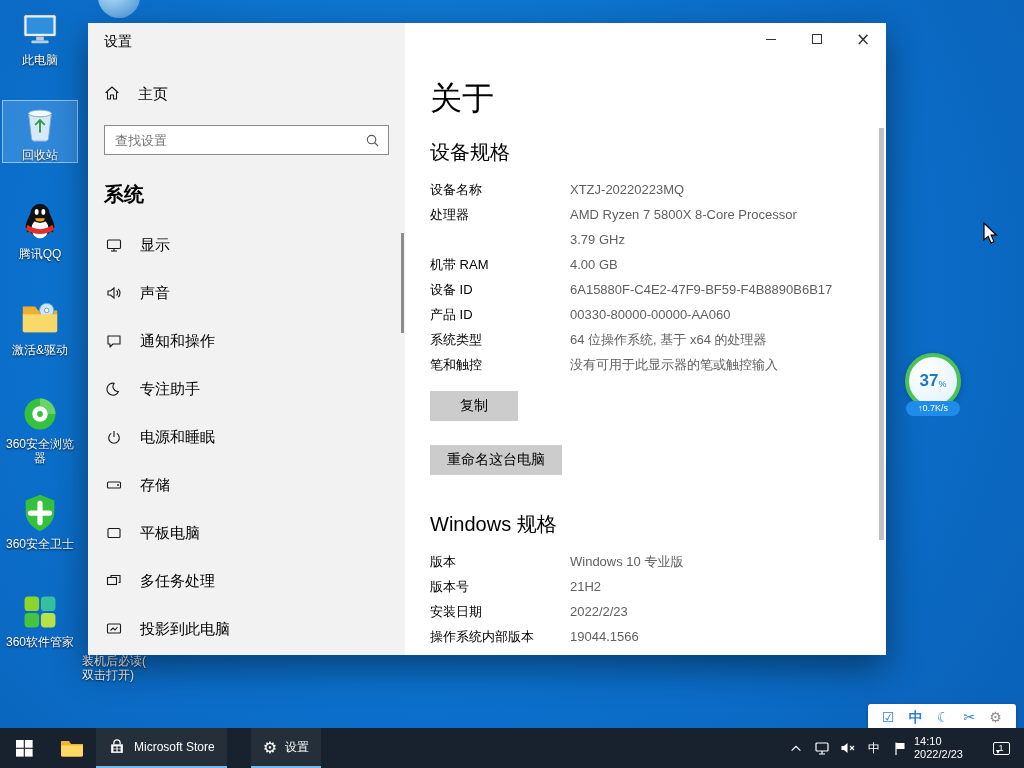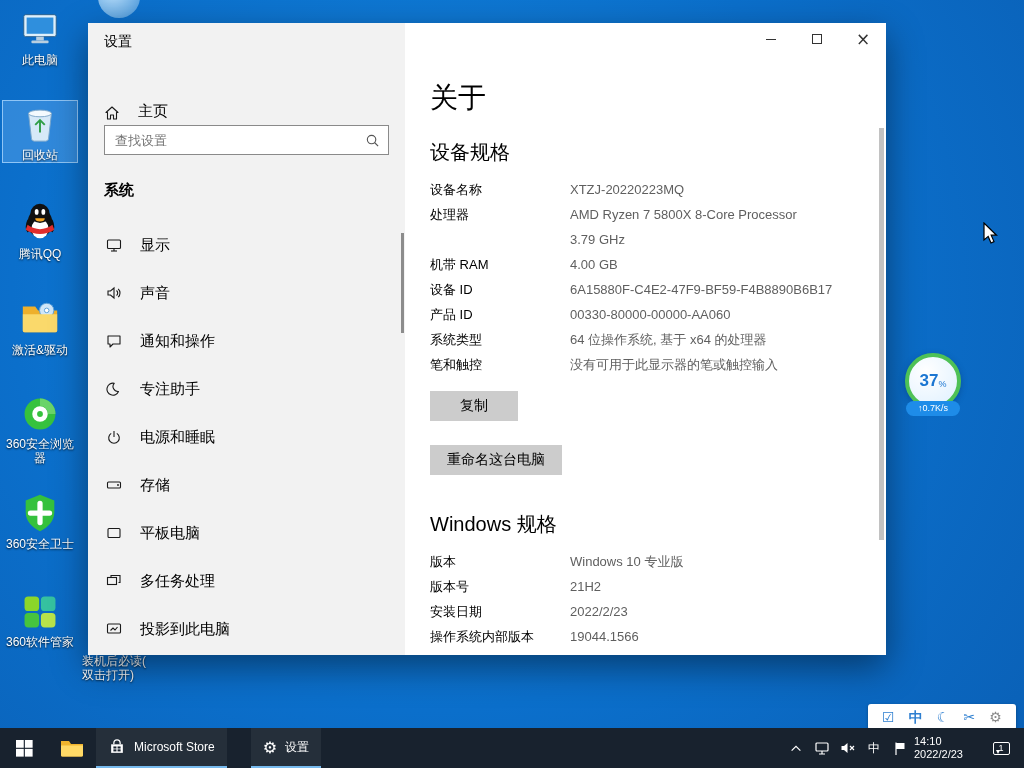--- a/index.html
+++ b/index.html
@@ -16,42 +16,42 @@
   .dicon.selected { background:rgba(110,180,245,.38); border:1px solid rgba(175,218,255,.75); }
   .partial-top-icon { position:absolute; left:98px; top:-24px; width:42px; height:42px;
                       border-radius:50%; background:radial-gradient(circle at 35% 35%, #bfe2fb, #3f92da); z-index:1; }
   .readme-label { position:absolute; left:82px; top:651px; width:72px; z-index:1; }
 
   
   .win { position:absolute; left:88px; top:23px; width:798px; height:632px; display:flex;
          box-shadow:0 12px 34px rgba(0,0,0,.45); z-index:5; }
   .sidebar { width:317px; background:#f2f2f2; position:relative; flex:none; }
   .win-title { position:absolute; left:16px; top:10px; font-size:14px; color:#000; }
-  .home-row { position:absolute; left:16px; top:62px; display:flex; align-items:flex-end; height:36px; width:285px; }
+  .home-row { position:absolute; left:16px; top:62px; display:flex; align-items:flex-start; height:36px; width:285px; }
   .home-row .lbl { font-size:15px; margin-left:18px; color:#000; }
   .search-box { position:absolute; left:16px; top:102px; width:285px; height:30px; background:#fff;
                 border:1px solid #8a8a8a; display:flex; align-items:center; }
   .search-box input { flex:1; border:none; outline:none; font-size:13px; padding:0 4px 0 10px;
                       font-family:inherit; color:#333; background:transparent; }
   .search-box .mag { flex:none; margin-right:8px; }
-  .section-label { position:absolute; left:16px; top:158px; font-size:15px; font-weight:bold; color:#000; }
+  .section-label { position:absolute; left:16px; top:158px; font-size:20px; font-weight:bold; color:#000; }
   .nav { position:absolute; left:0; top:200px; width:100%; }
   .nav-item { display:flex; align-items:center; height:44px; margin-bottom:4px; padding-left:18px; cursor:default; }
   .nav-item .nicon { width:16px; height:16px; flex:none; }
   .nav-item .lbl { font-size:15px; margin-left:18px; color:#000; }
   .side-scroll { position:absolute; right:1px; top:210px; width:3px; height:100px; background:#8c8c8c; }
 
   .content { flex:1; background:#fff; position:relative; overflow:hidden; }
   .captions { position:absolute; top:0; right:0; display:flex; z-index:6; }
   .cap-btn { width:46px; height:32px; display:flex; align-items:center; justify-content:center; background:transparent; border:none; }
   .cap-min i { display:block; width:10px; height:1px; background:#333; }
   .cap-max i { display:block; width:10px; height:10px; border:1px solid #333; }
   .cap-close { font-size:17px; color:#333; font-family:"DejaVu Sans",sans-serif; }
   .content-scroll { position:absolute; left:25px; top:0; right:40px; }
-  .page-title { margin-top:58px; font-size:28px; font-weight:300; color:#000; line-height:34px; }
+  .page-title { margin-top:58px; font-size:32px; font-weight:300; color:#000; line-height:34px; }
   .sec-heading { margin-top:24px; font-size:20px; font-weight:400; color:#000; line-height:26px; }
   .rows { margin-top:12px; }
   .row { display:flex; font-size:13px; line-height:25px; }
   .row-label { width:140px; flex:none; color:#000; }
   .row-value { flex:1; color:#5f5f5f; white-space:pre-line; }
   .btn { display:inline-block; height:30px; padding:0 16px; min-width:88px; background:#cccccc; border:1px solid #cccccc;
          font-size:14px; color:#000; font-family:inherit; cursor:default; }
   .btn-copy { margin-top:14px; }
   .btn-rename { margin-top:24px; }
   .content-vscroll { position:absolute; right:2px; top:105px; width:5px; height:412px; background:#c2c2c2; }

